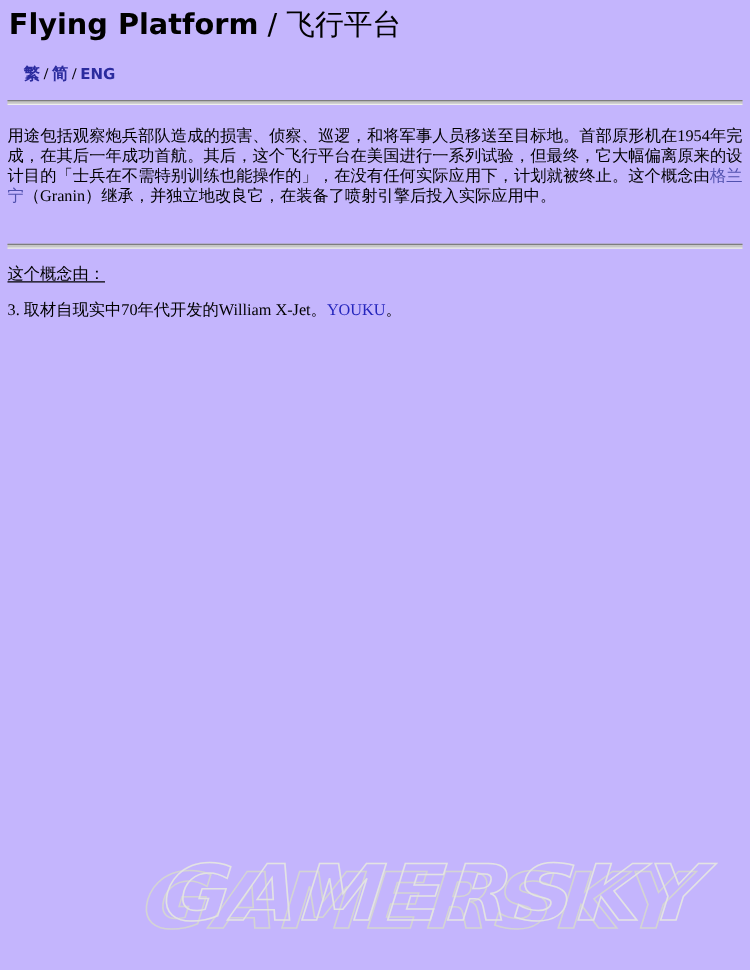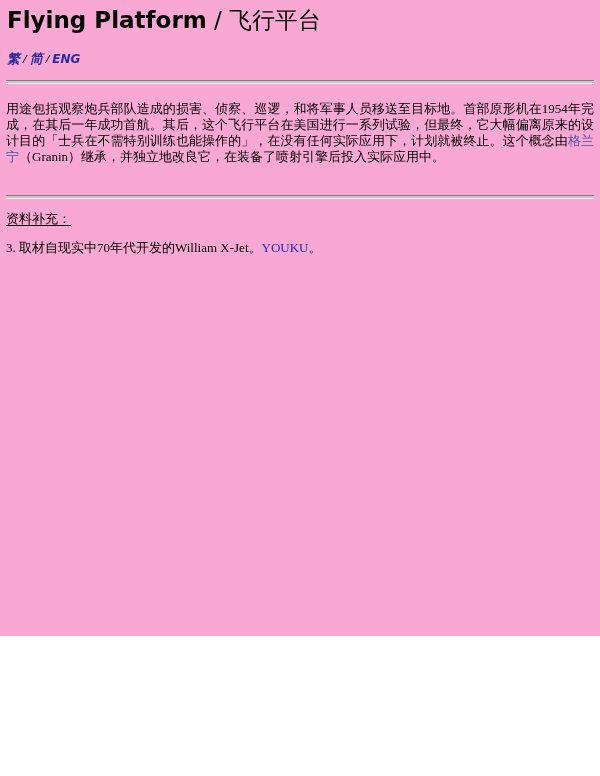--- a/index.html
+++ b/index.html
@@ -1,20 +1,20 @@
 <!DOCTYPE html>
 <html style="--text: #000000; --link: #2b2b9e; --granin-link: #5151ae; --youku-link: #2525bd;"><head>
 <meta charset="utf-8">
 <style>
   html, body { margin: 0; padding: 0; background: #ffffff; }
   .page {
     position: relative;
     width: 600px;
-    height: 636px;
-    background: #f9a8d4;
+    height: 776px;
+    background: #c4b5fd;
     overflow: hidden;
     color: var(--text, #000);
     font-family: "Liberation Serif", "DejaVu Serif", serif;
   }
   .content { padding: 4px 6px 0 6px; }
 
   
   h1.title {
     margin: 2px 0 0 1px;
     font-family: "DejaVu Sans", "Liberation Sans", sans-serif;
@@ -22,24 +22,23 @@
     line-height: 1.22;
     font-weight: bold;
     color: #000;
     letter-spacing: 0;
   }
   .t-sep { font-weight: normal; }
   .t-zh  { font-weight: normal; }
 
   
   .langbar {
-    margin: 17px 0 0 1px;
+    margin: 17px 0 0 13px;
     font-size: 13px;
     line-height: 15px;
-    font-style: italic;
   }
   .lang {
     color: var(--link, #2b2b9e);
     text-decoration: none;
     cursor: pointer;
     font-weight: bold;
   }
   .lang.eng {
     font-family: "DejaVu Sans", "Liberation Sans", sans-serif;
     font-size: 12px;
@@ -131,21 +130,21 @@
       <a class="lang">繁</a><span class="sep">/</span><a class="lang">简</a><span class="sep">/</span><a class="lang eng">ENG</a>
     </div>
 
     <hr class="rule">
 
 
     <p class="main"><span>用途包括观察炮兵部队造成的损害、侦察、巡逻，和将军事人员移送至目标地。首部原形机在1954年完成，在其后一年成功首航。其后，这个飞行平台在美国进行一系列试验，但最终，它大幅偏离原来的设计目的「士兵在不需特别训练也能操作的」，在没有任何实际应用下，计划就被终止。这个概念由</span><a class="inline-link">格兰宁</a><span>（Granin）继承，并独立地改良它，在装备了喷射引擎后投入实际应用中。</span></p>
 
     <hr class="rule rule2">
 
-    <p class="supp-heading">资料补充：</p>
+    <p class="supp-heading">这个概念由：</p>
 
     <p class="supp-item"><span>3. 取材自现实中70年代开发的William X-Jet。</span><a class="inline-link youku">YOUKU</a><span>。</span></p>
 
   </div>
 
   <div class="watermark">
     <span class="wm wm1">GAMERSKY</span>
     <span class="wm wm2">GAMERSKY</span>
   </div>
 </div>

